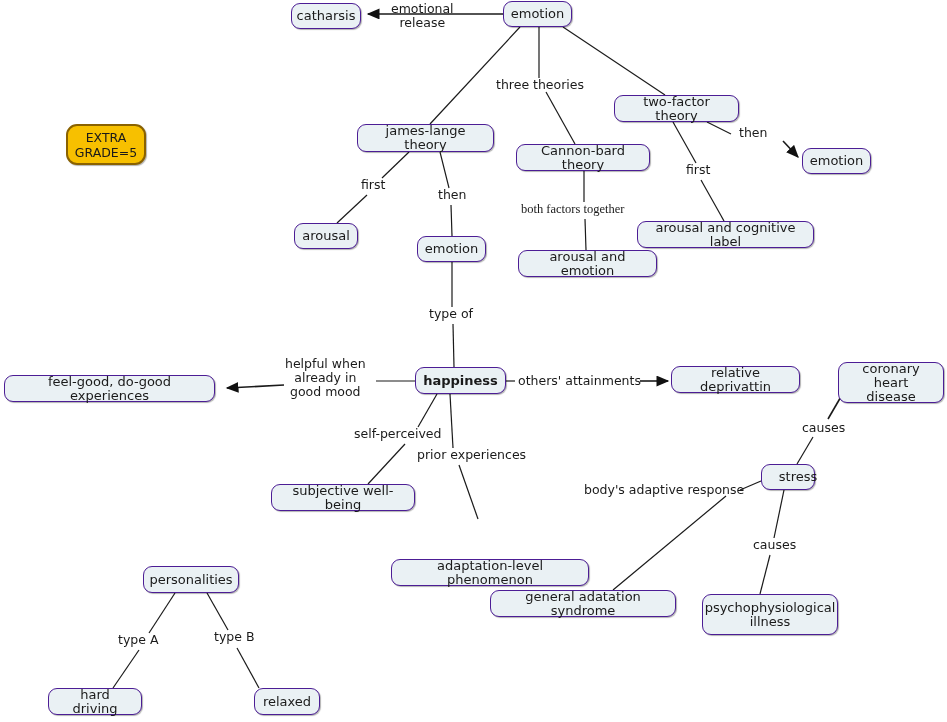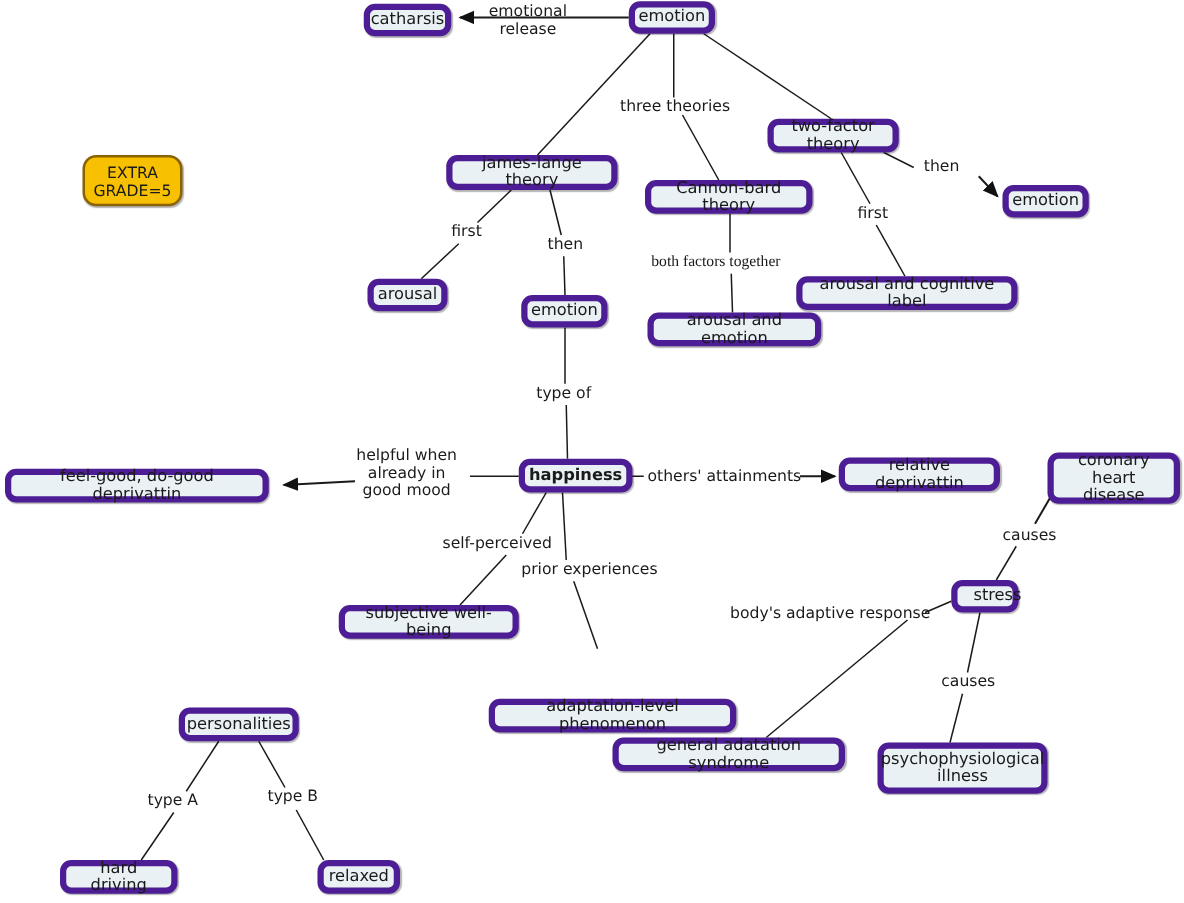--- a/index.html
+++ b/index.html
@@ -27,21 +27,21 @@
     pointer-events: none;
   }
   .node {
     position: absolute;
     box-sizing: border-box;
     display: flex;
     align-items: center;
     justify-content: center;
     text-align: center;
     background: #eaf1f4;
-    border: 5px solid #4c1d95;
+    border: 1px solid #4c1d95;
     border-radius: 9px;
     color: #1a1a1a;
     font-size: 13px;
     line-height: 14px;
     padding: 2px 9px;
     white-space: pre-line;
     box-shadow: 1px 1px 1px rgba(0,0,0,0.30);
   }
   .node.accent {
     background: #f7c000;
@@ -106,31 +106,31 @@
         <path d="M139 650 L 113 688" stroke="#1a1a1a" stroke-width="1.2" fill="none"></path>
         <path d="M207 593 L 228 630" stroke="#1a1a1a" stroke-width="1.2" fill="none"></path>
         <path d="M237 648 L 259 688" stroke="#1a1a1a" stroke-width="1.2" fill="none"></path>
       </g>
   </svg>
   <div id="node-layer">
       <div class="node" style="left: 291px; top: 3px; width: 70px; height: 26px;">catharsis</div>
       <div class="node" style="left: 503px; top: 1px; width: 69px; height: 26px;">emotion</div>
       <div class="node accent" style="left: 66px; top: 124px; width: 80px; height: 41px;">EXTRA
 GRADE=5</div>
-      <div class="node" style="left: 614px; top: 95px; width: 105px; height: 27px;">two-factor theory</div>
+      <div class="node" style="left: 614px; top: 95px; width: 125px; height: 27px;">two-factor theory</div>
       <div class="node" style="left: 357px; top: 124px; width: 137px; height: 28px;">james-lange theory</div>
       <div class="node" style="left: 516px; top: 144px; width: 134px; height: 27px;">Cannon-bard theory</div>
       <div class="node" style="left: 802px; top: 148px; width: 69px; height: 26px;">emotion</div>
       <div class="node" style="left: 294px; top: 223px; width: 64px; height: 26px;">arousal</div>
       <div class="node" style="left: 637px; top: 221px; width: 177px; height: 27px;">arousal and cognitive label</div>
       <div class="node" style="left: 417px; top: 236px; width: 69px; height: 26px;">emotion</div>
       <div class="node" style="left: 518px; top: 250px; width: 139px; height: 27px;">arousal and emotion</div>
       <div class="node" style="left: 838px; top: 362px; width: 106px; height: 41px;">coronary heart
 disease</div>
-      <div class="node" style="left: 4px; top: 375px; width: 211px; height: 27px;">feel-good, do-good deprivattin</div>
+      <div class="node" style="left: 4px; top: 375px; width: 211px; height: 27px;">feel-good, do-good experiences</div>
       <div class="node" style="left: 415px; top: 367px; width: 91px; height: 27px; font-weight: bold;">happiness</div>
       <div class="node" style="left: 671px; top: 366px; width: 129px; height: 27px;">relative deprivattin</div>
       <div class="node" style="left: 761px; top: 464px; width: 54px; height: 26px; padding-left: 29px;">stress</div>
       <div class="node" style="left: 271px; top: 484px; width: 144px; height: 27px;">subjective well-being</div>
       <div class="node" style="left: 391px; top: 519px; width: 198px; height: 27px; margin-top: 40px;">adaptation-level phenomenon</div>
       <div class="node" style="left: 143px; top: 566px; width: 96px; height: 27px;">personalities</div>
       <div class="node" style="left: 490px; top: 590px; width: 186px; height: 27px;">general adatation syndrome</div>
       <div class="node" style="left: 702px; top: 594px; width: 136px; height: 41px;">psychophysiological
 illness</div>
       <div class="node" style="left: 48px; top: 688px; width: 94px; height: 27px;">hard driving</div>

